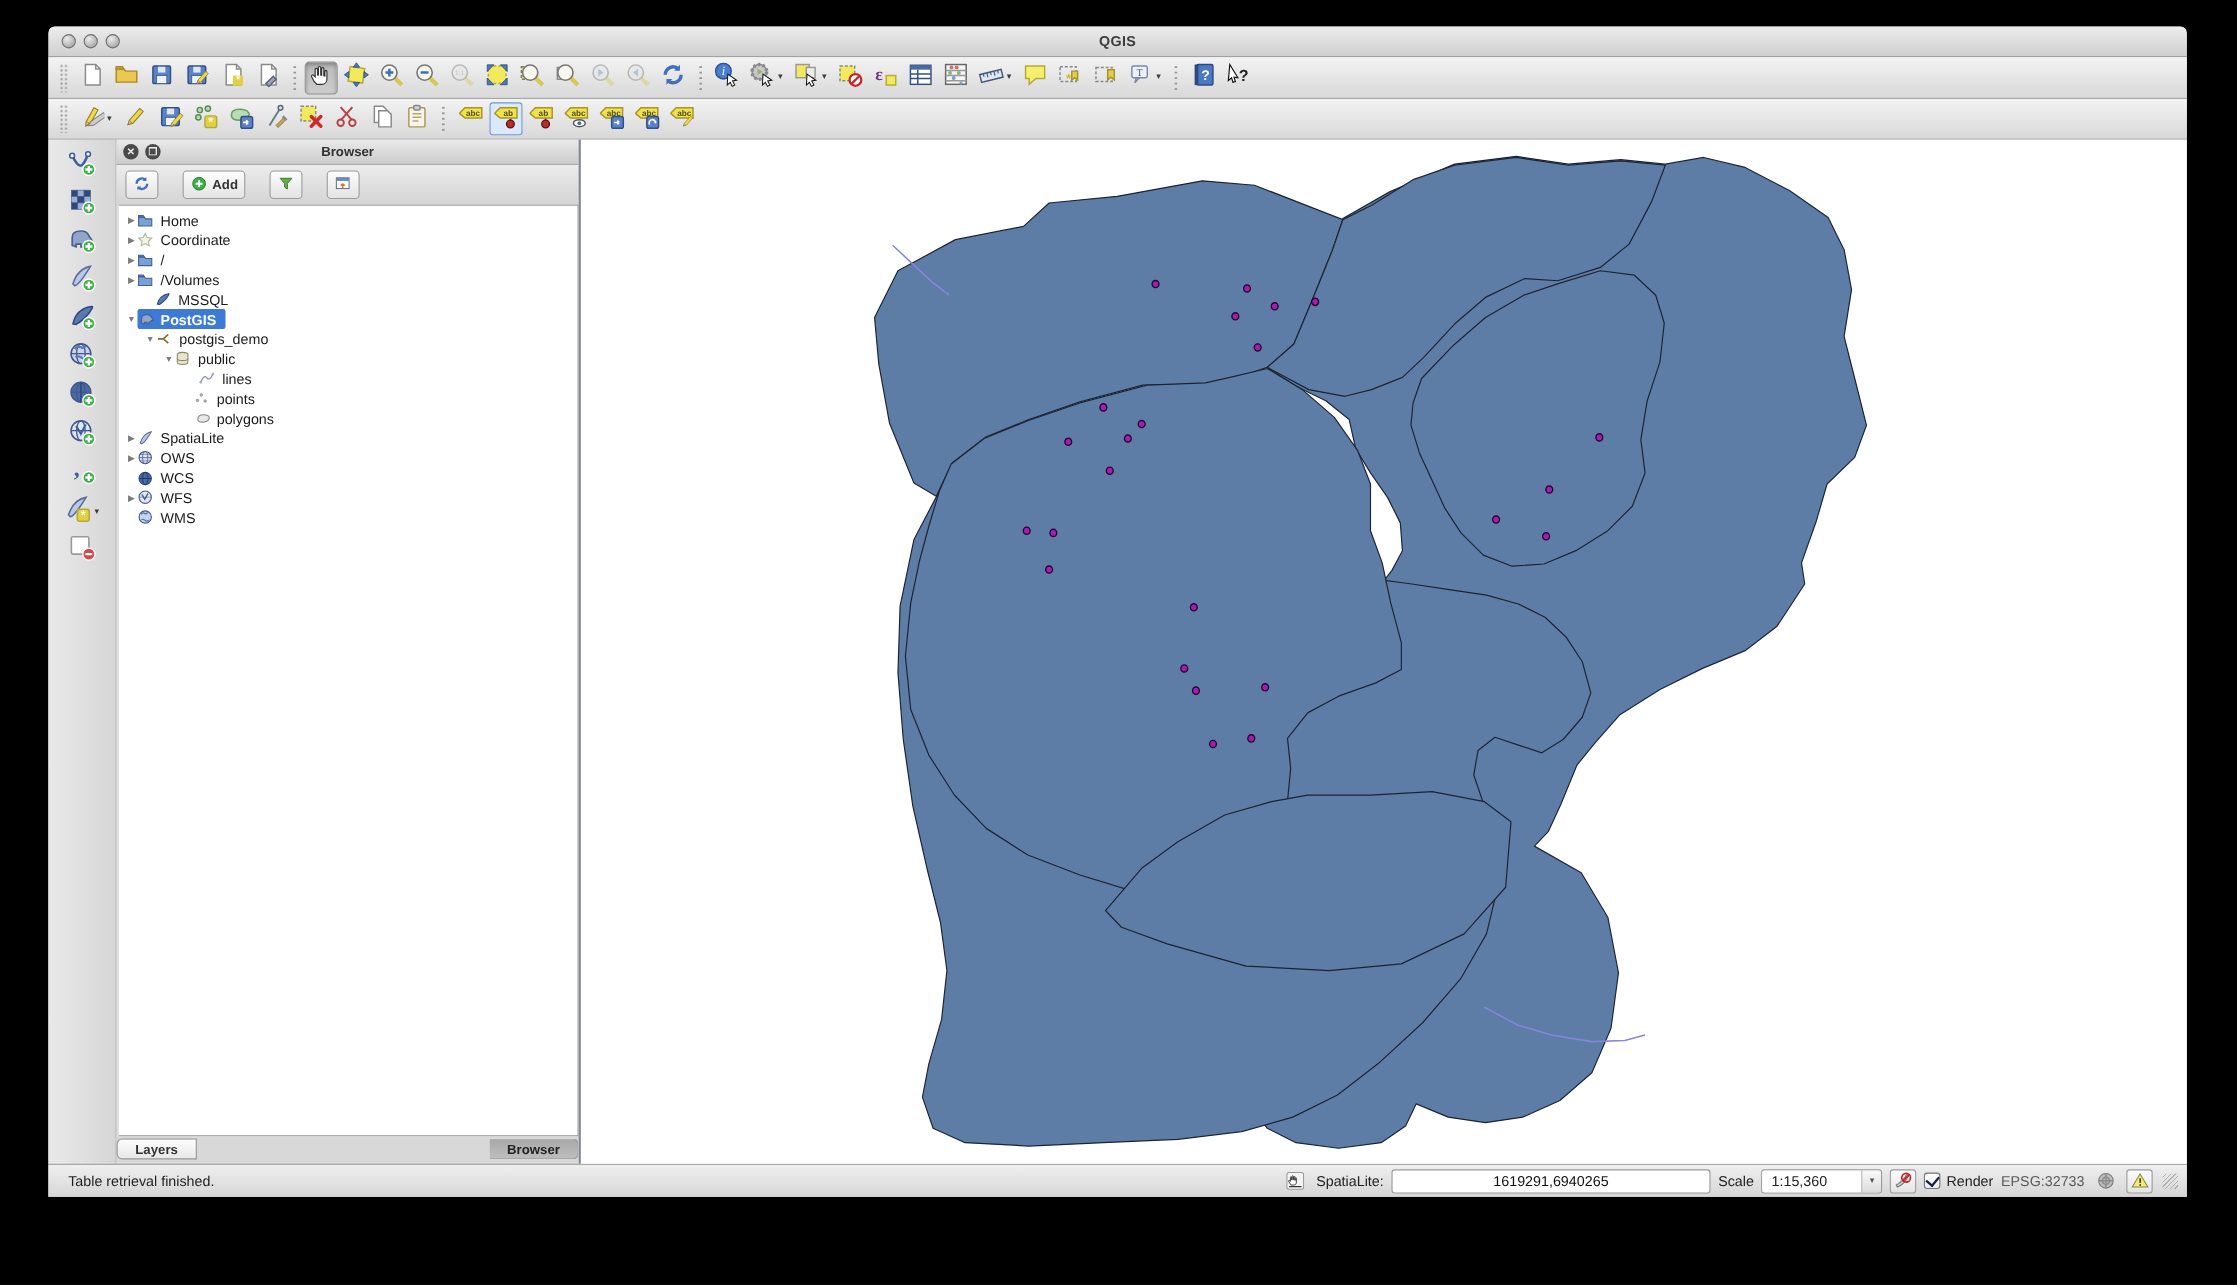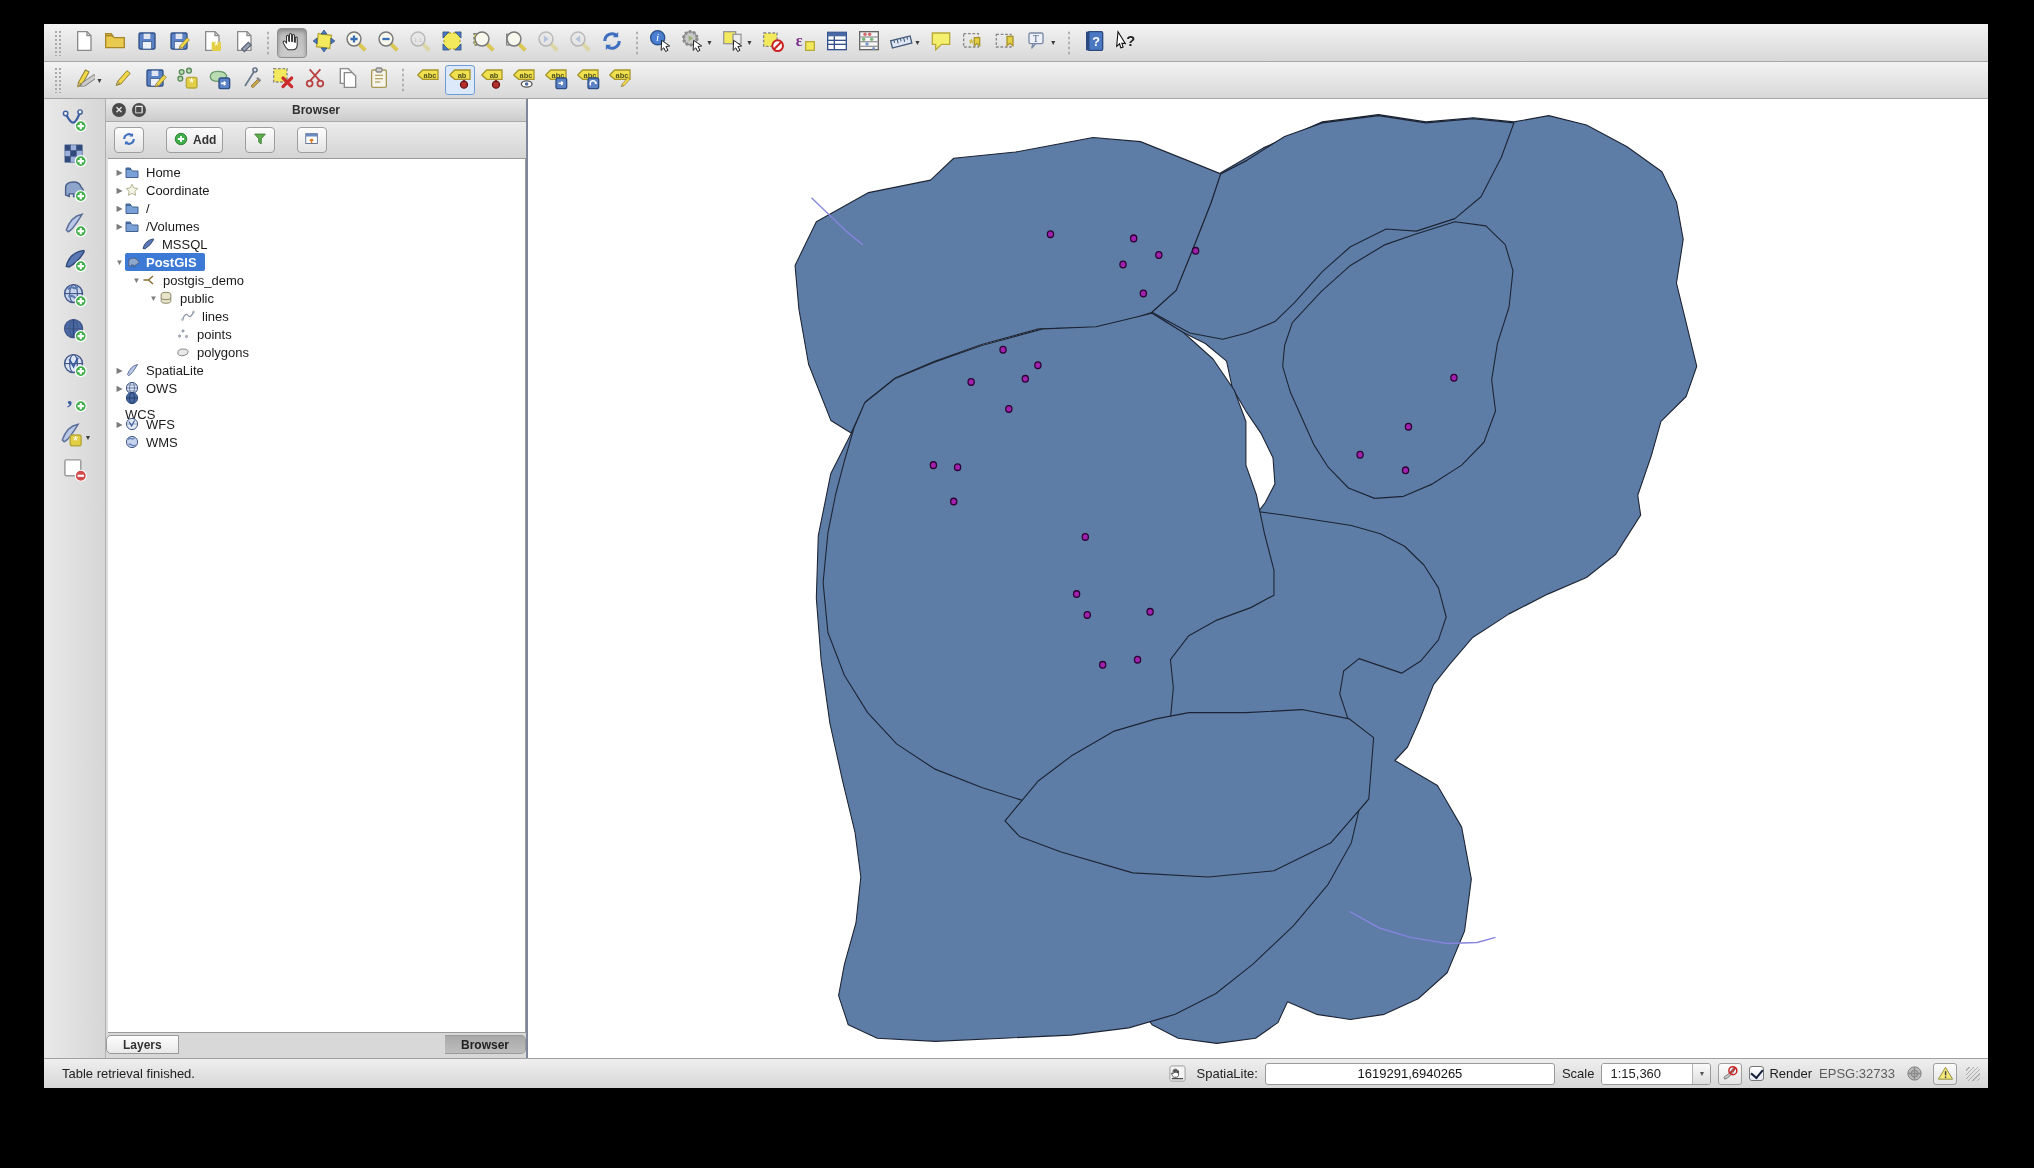--- a/index.html
+++ b/index.html
@@ -85,20 +85,28 @@
   #render-check:after { content:""; position:absolute; left:3px; top:0px; width:6px; height:9px; border:solid #17203a; border-width:0 2.4px 2.4px 0; transform:rotate(40deg); }
   #crs-text { color:#5c5c5c; font-size:13px; }
   #grip { width:14px; height:14px; margin-left:2px;
     background:repeating-linear-gradient(135deg,transparent,transparent 2px,#9a9a9a 2px,#9a9a9a 3px); opacity:.7; }
 </style>
 </head>
 <body>
 
 <div id="window">
 
+  <div id="titlebar">
+    <div class="traffic">
+      <div class="tl"></div>
+      <div class="tl"></div>
+      <div class="tl"></div>
+    </div>
+    <div id="title-text">QGIS</div>
+  </div>
 
   <div id="toolbar-main" class="toolbar">
     <div class="handle"></div>
   <div class="tbtn">
         <span><svg viewBox="0 0 18 18" style="width:24px;height:24px">
             <path d="M5 2h7l3 3v11H5z" fill="#fff" stroke="#8a8a8a"></path>
             <path d="M12 2v3h3" fill="none" stroke="#8a8a8a"></path>
           </svg></span>
       </div>
       <div class="tbtn">
@@ -736,21 +744,21 @@
                     <circle cx="3.5" cy="9" r="1.2"></circle>
                     <circle cx="7" cy="4" r="1.2"></circle>
                     <circle cx="10.5" cy="9.5" r="1.2"></circle>
                   </g>
                 </svg></span>
               <span class="tlabel">points</span>
             </span>
           </div>
           <div class="trow" style="padding-left: 57px;">
             <span class="arrow"></span>
-            <span style="display: flex; align-items: center;">
+            <span style="display: flex; align-items: center; text-align: right;">
               <span class="ticon"><svg viewBox="0 0 14 14">
                   <path d="M1.8 8q0-4 5.2-4 5.2 0 5.2 2.8T8 10.5q-6.2 1-6.2-2.5z" fill="#e8e8e8" stroke="#8a8a8a"></path>
                 </svg></span>
               <span class="tlabel">polygons</span>
             </span>
           </div>
           <div class="trow" style="padding-left: 6px;">
             <span class="arrow">▶</span>
             <span style="display: flex; align-items: center;">
               <span class="ticon"><svg viewBox="0 0 14 14">
@@ -767,21 +775,21 @@
                   <ellipse cx="7" cy="7" rx="2.4" ry="5.6" fill="none" stroke="#44598a" stroke-width=".7"></ellipse>
                   <line x1="1.4" y1="7" x2="12.6" y2="7" stroke="#44598a" stroke-width=".7"></line>
                   <line x1="2" y1="4" x2="12" y2="4" stroke="#44598a" stroke-width=".5"></line>
                   <line x1="2" y1="10" x2="12" y2="10" stroke="#44598a" stroke-width=".5"></line>
                 </svg></span>
               <span class="tlabel">OWS</span>
             </span>
           </div>
           <div class="trow" style="padding-left: 6px;">
             <span class="arrow"></span>
-            <span style="display: flex; align-items: flex-start; flex-direction: column;">
+            <span style="display: flex; align-items: flex-end;">
               <span class="ticon"><svg viewBox="0 0 14 14">
                   <circle cx="7" cy="7" r="5.6" fill="#4a6aa5" stroke="#2c4a80"></circle>
                   <ellipse cx="7" cy="7" rx="2.4" ry="5.6" fill="none" stroke="#1e3560" stroke-width=".8"></ellipse>
                   <line x1="1.4" y1="7" x2="12.6" y2="7" stroke="#1e3560" stroke-width=".8"></line>
                 </svg></span>
               <span class="tlabel">WCS</span>
             </span>
           </div>
           <div class="trow" style="padding-left: 6px;">
             <span class="arrow">▶</span>

